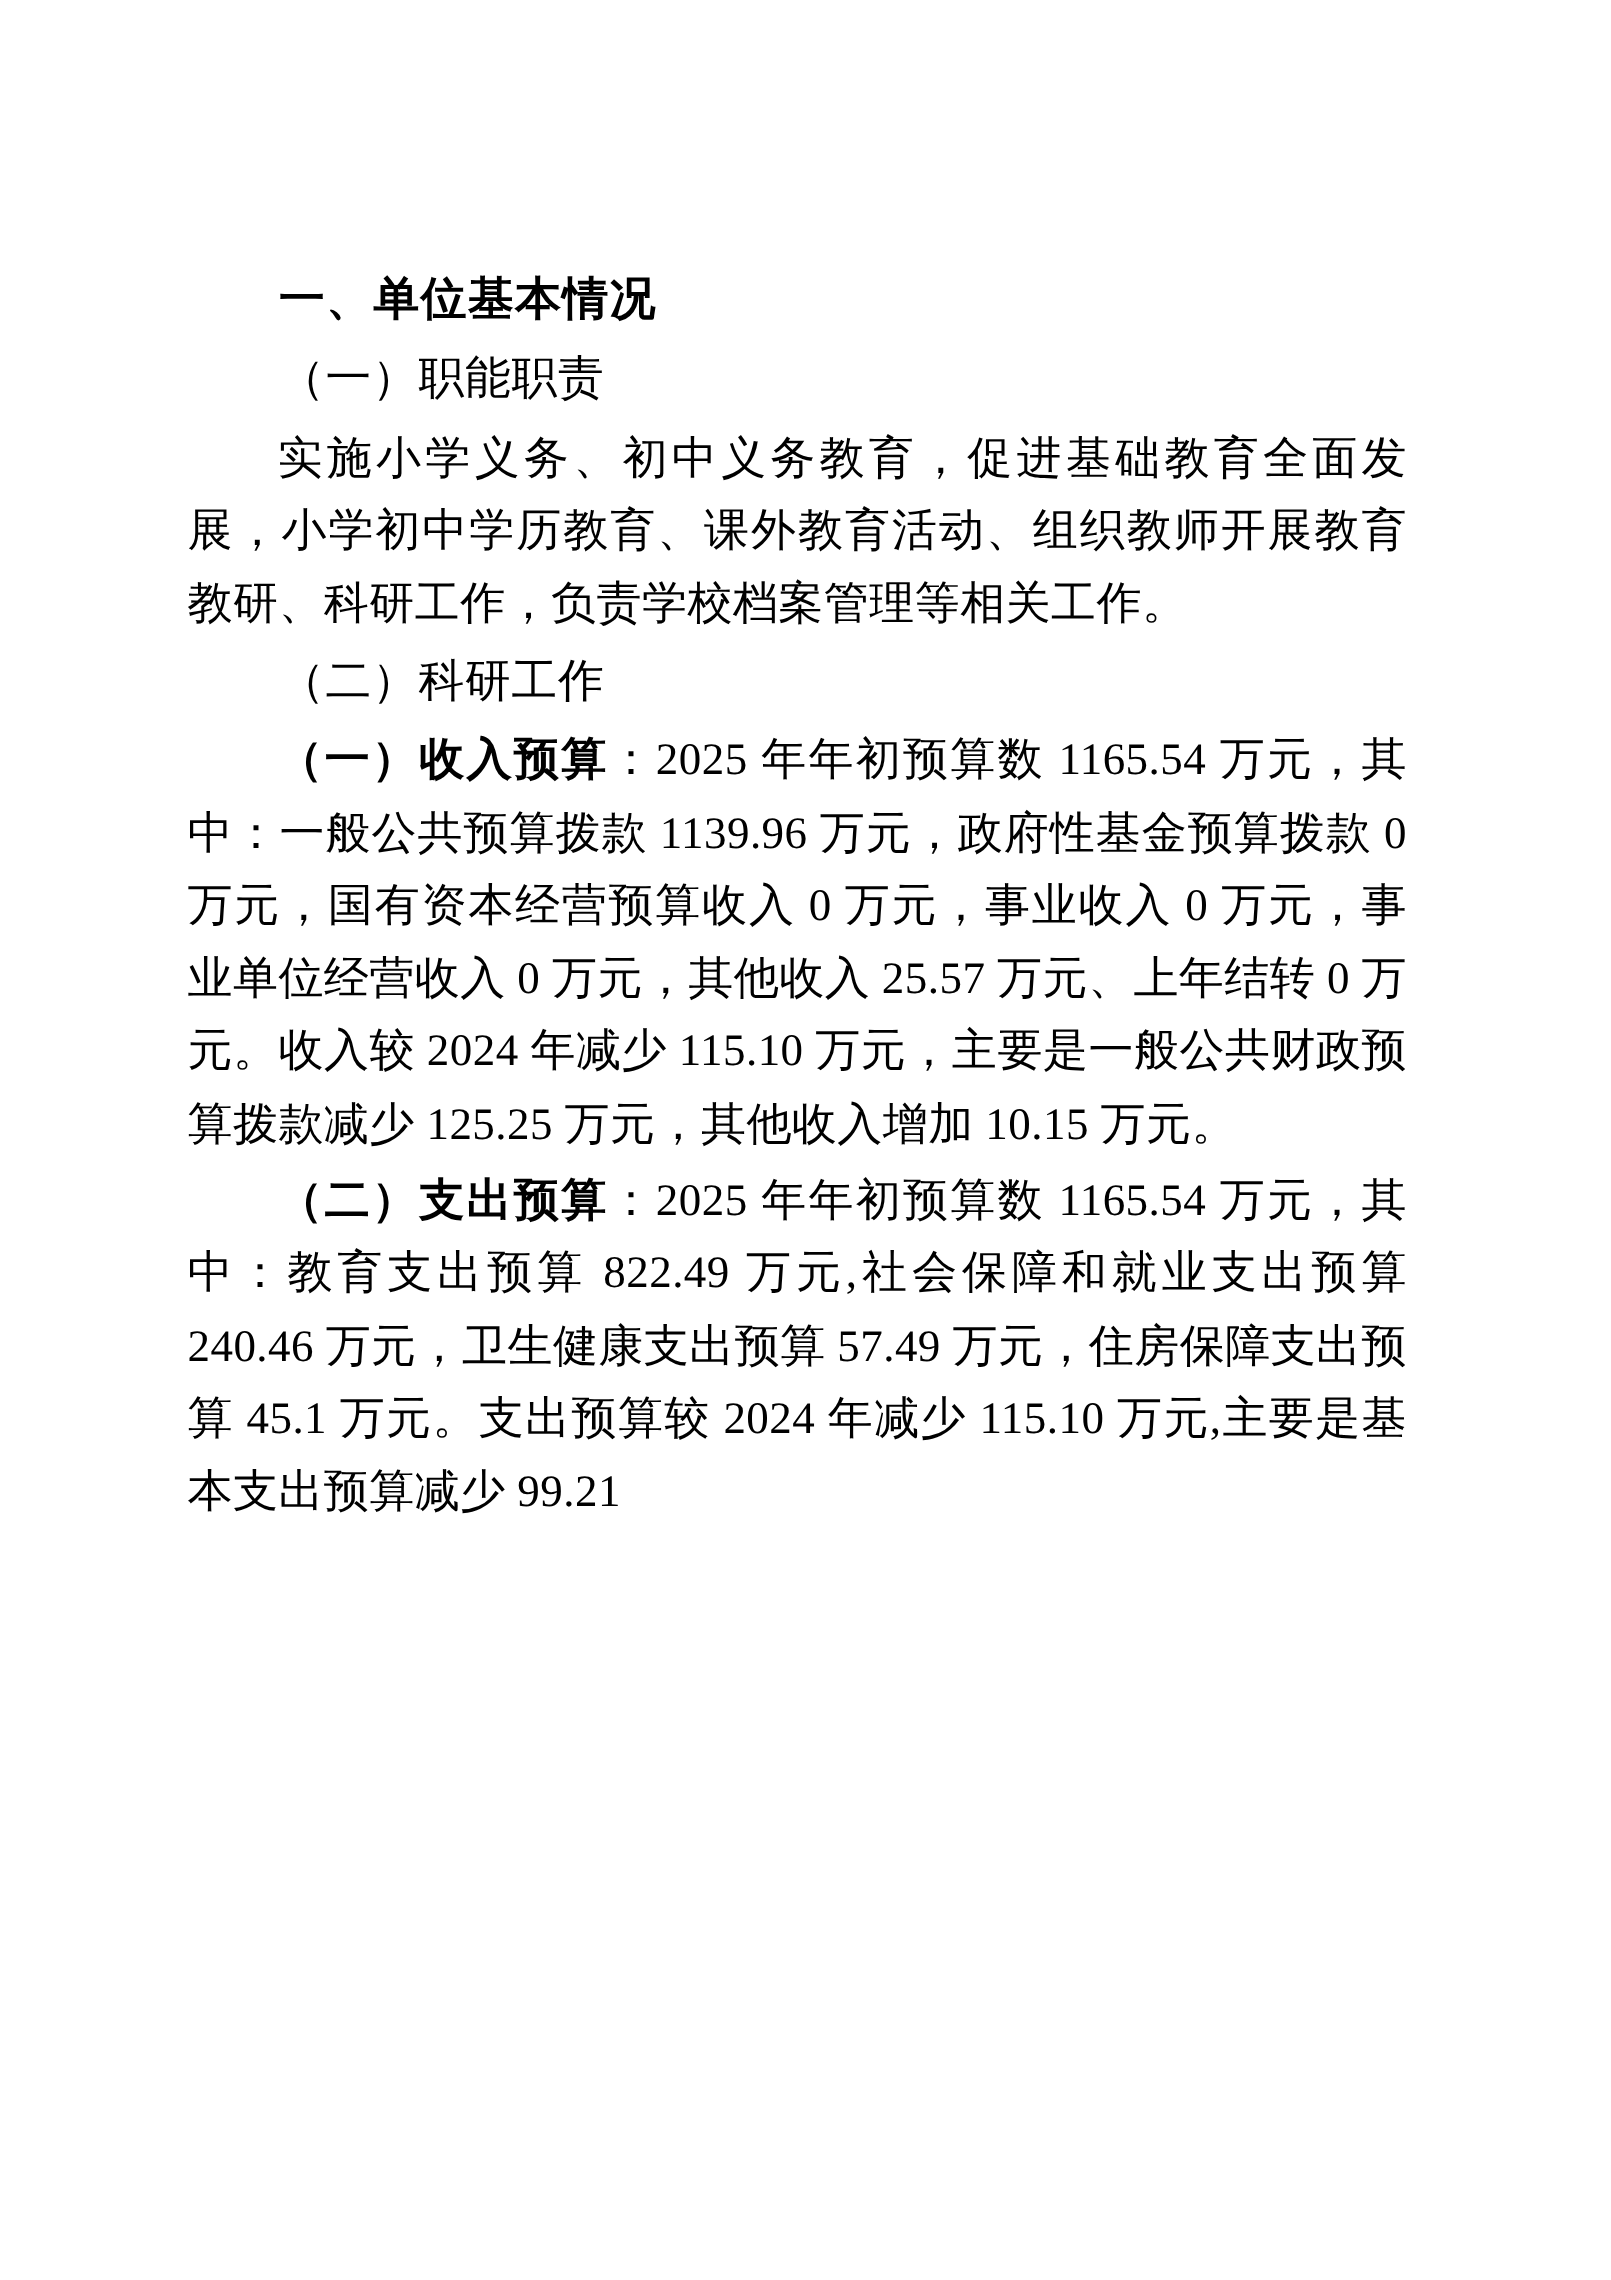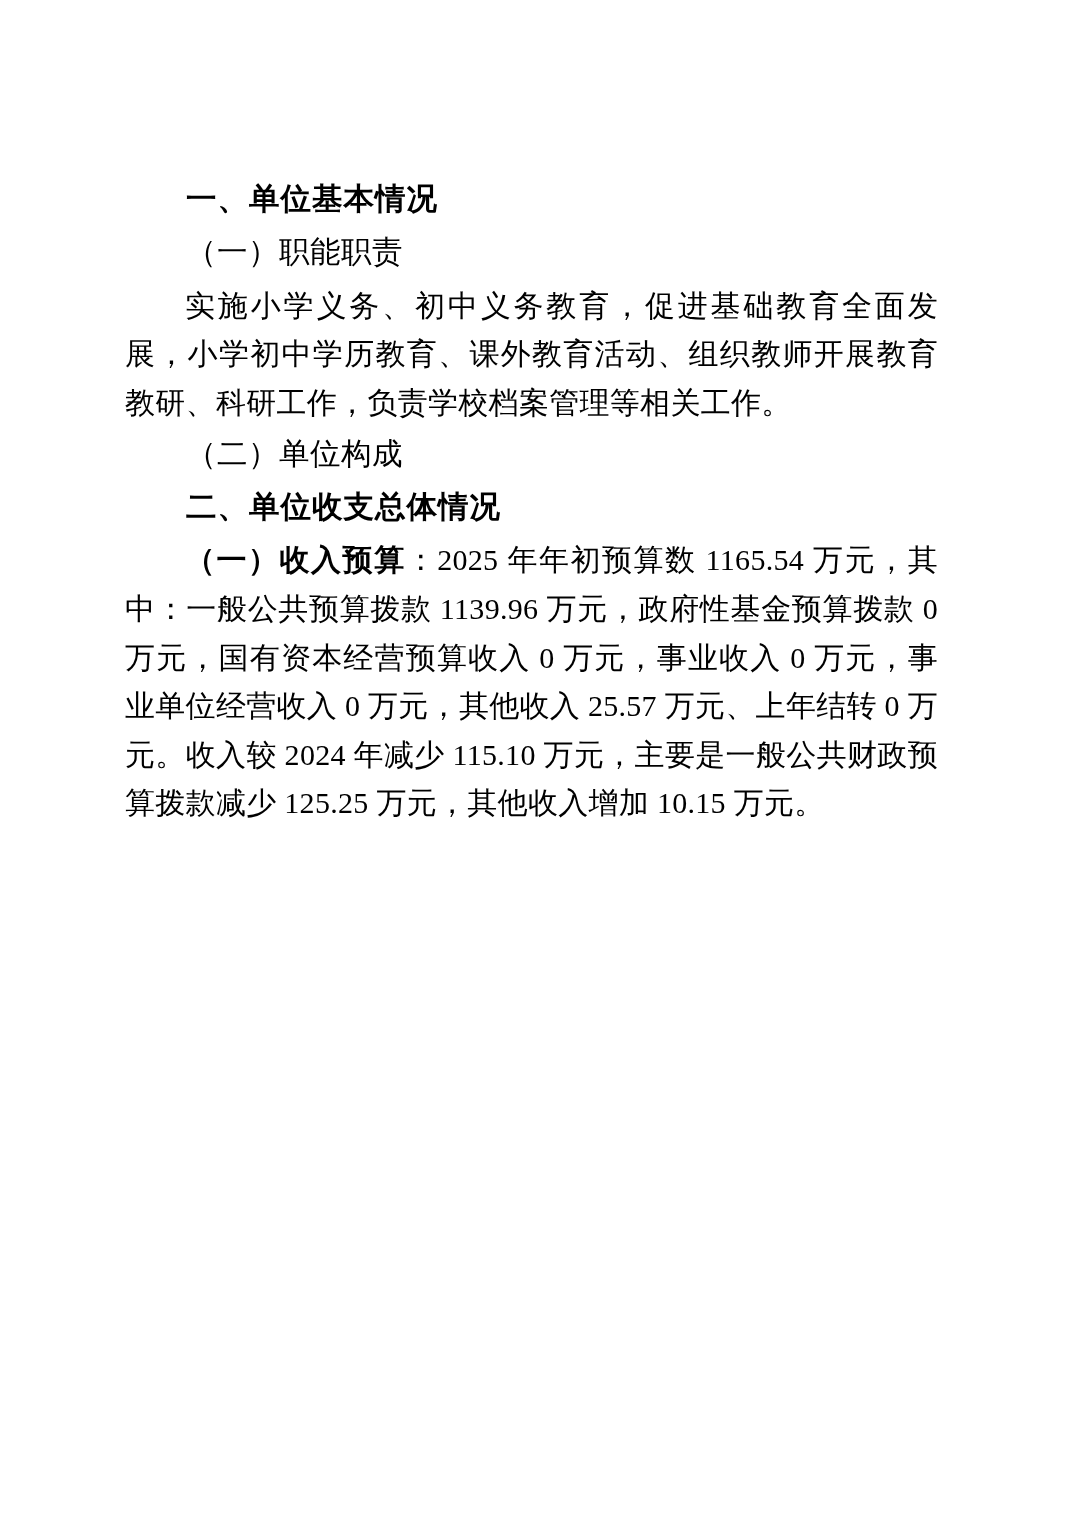--- a/index.html
+++ b/index.html
@@ -55,22 +55,22 @@
 
 <div class="page">
   <div class="doc-body">
 
     <h2 class="heading">一、单位基本情况</h2>
 
     <h3 class="sub-heading">（一）职能职责</h3>
 
     <p class="para">实施小学义务、初中义务教育，促进基础教育全面发展，小学初中学历教育、课外教育活动、组织教师开展教育教研、科研工作，负责学校档案管理等相关工作。</p>
 
-    <h3 class="sub-heading">（二）单位构成</h3>
+    <h3 class="sub-heading">（二）科研工作</h3>
 
 
-    <h2 class="heading">二、单位收支总体情况</h2>
 
     <p class="para"><span class="lead">（一）收入预算</span><span>：2025 年年初预算数 1165.54 万元，其中：一般公共预算拨款 1139.96 万元，政府性基金预算拨款 0 万元，国有资本经营预算收入 0 万元，事业收入 0 万元，事业单位经营收入 0 万元，其他收入 25.57 万元、上年结转 0 万元。收入较 2024 年减少 115.10 万元，主要是一般公共财政预算拨款减少 125.25 万元，其他收入增加 10.15 万元。</span></p>
 
+    <p class="para"><span class="lead">（二）支出预算</span><span>：2025 年年初预算数 1165.54 万元，其中：教育支出预算 822.49 万元,社会保障和就业支出预算 240.46 万元，卫生健康支出预算 57.49 万元，住房保障支出预算 45.1 万元。支出预算较 2024 年减少 115.10 万元,主要是基本支出预算减少 99.21</span></p>
 
   </div>
 </div>
 
 </body></html>

